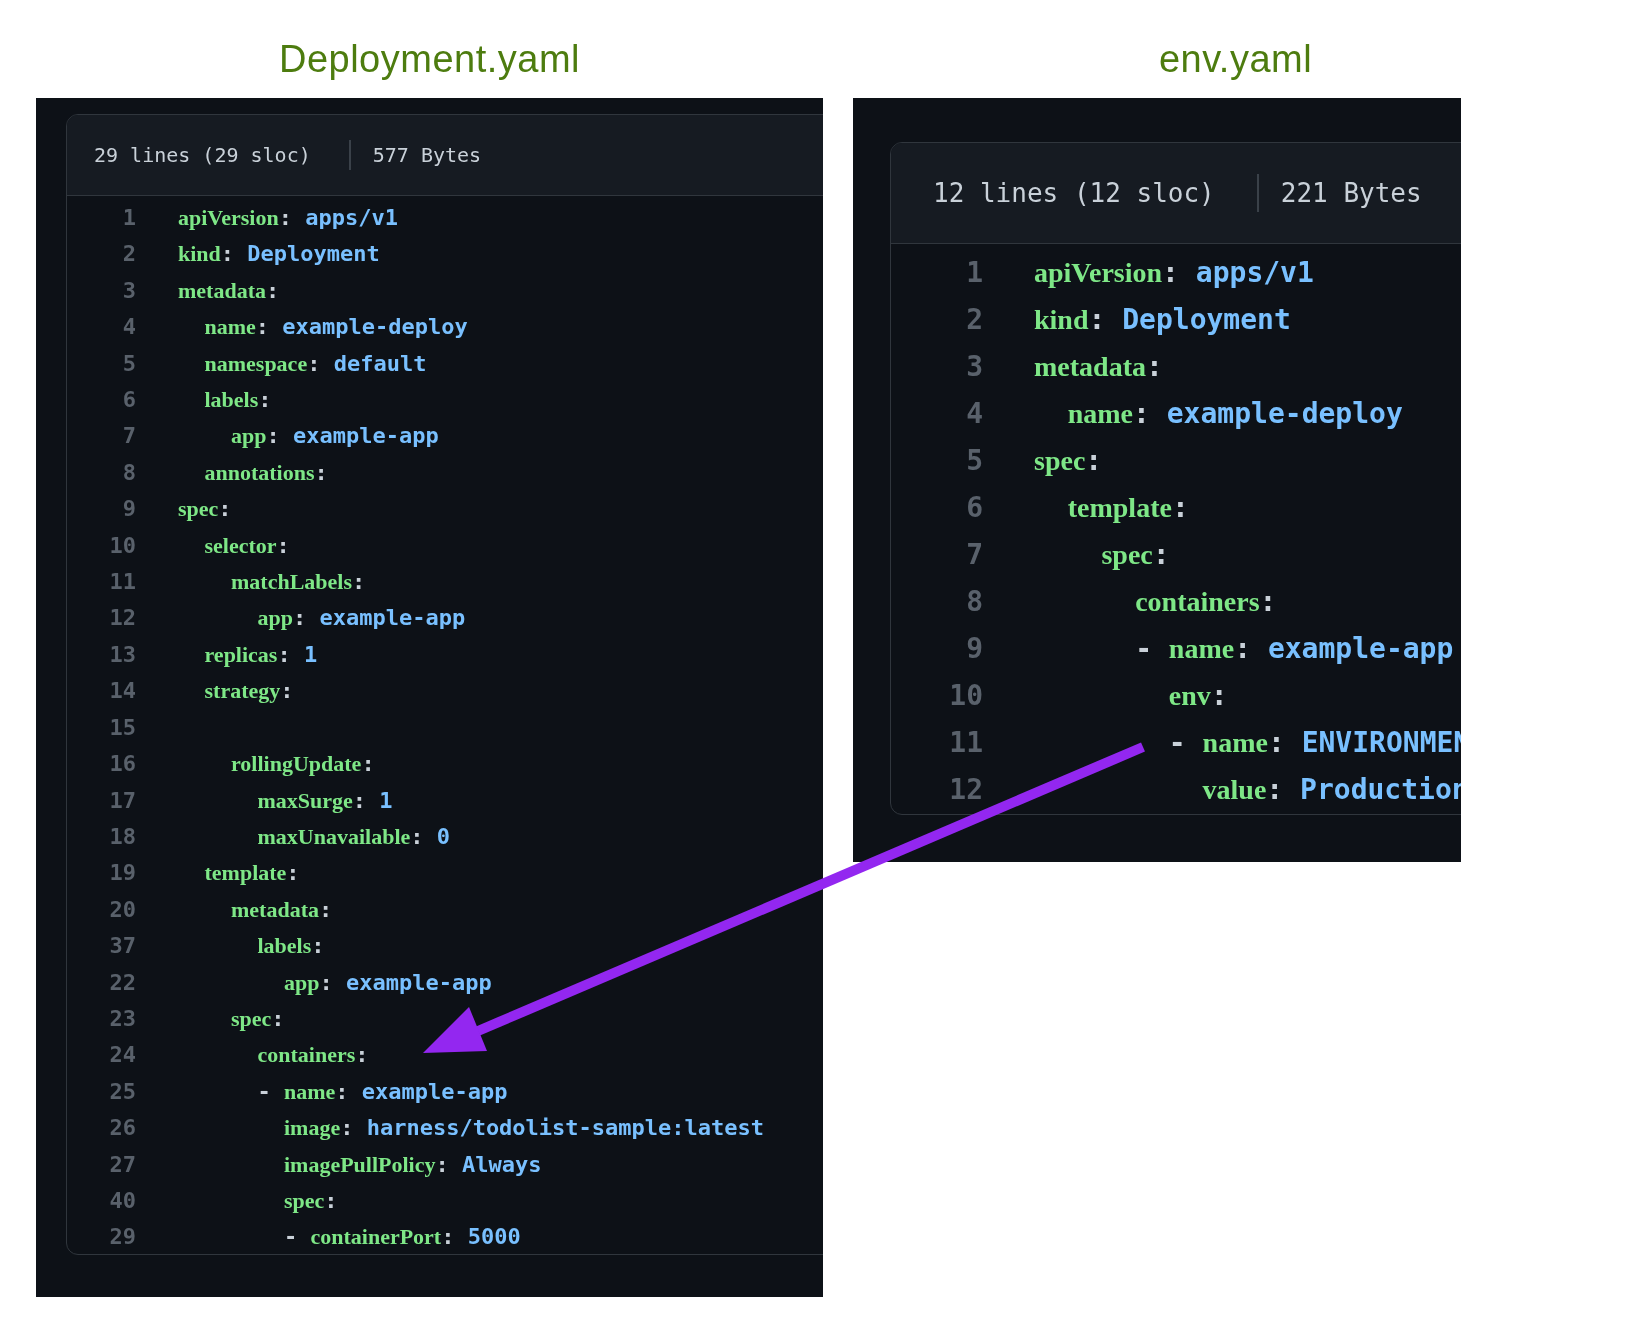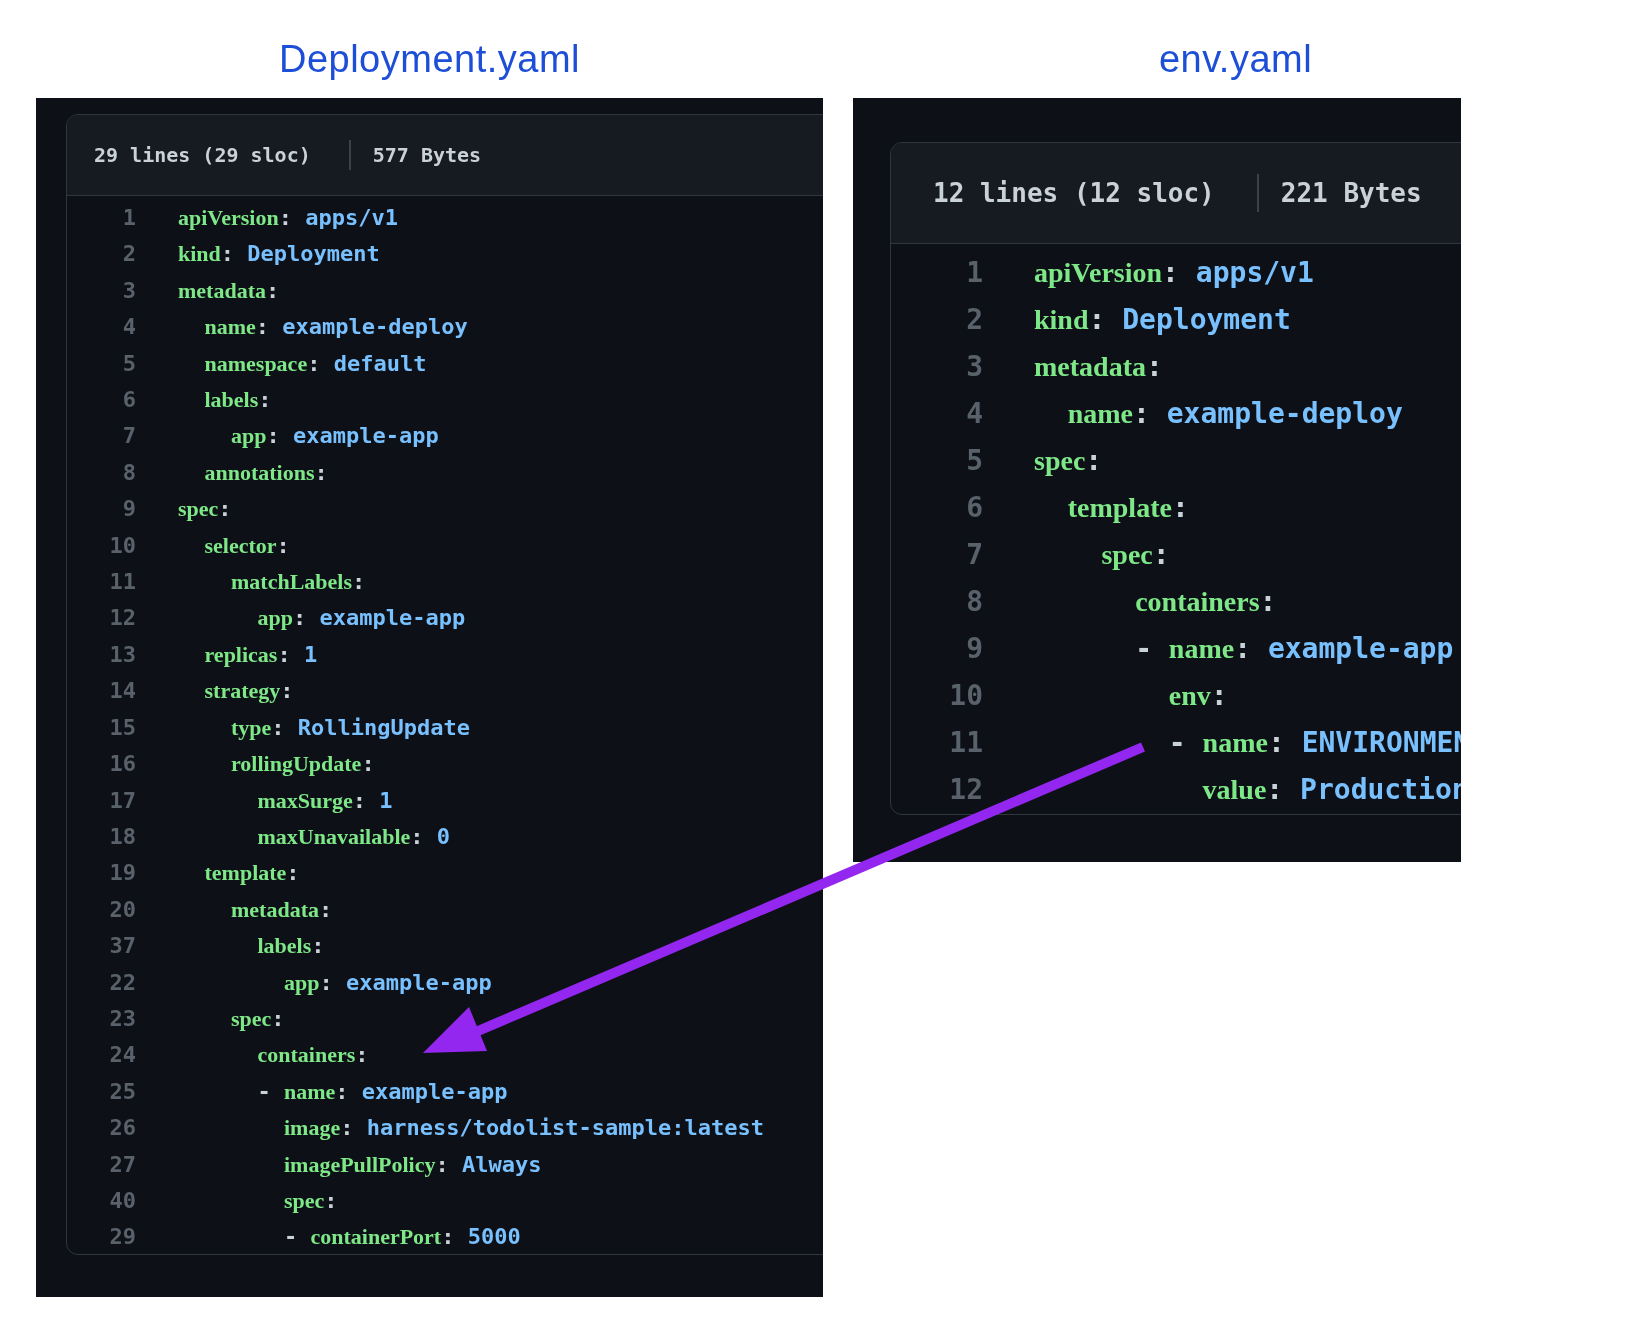--- a/index.html
+++ b/index.html
@@ -2,21 +2,21 @@
 <html style="--accent_arrow: #9327f0; --panel_bg: #0d1117; --header_bg: #161b22; --border: #30363d; --code_key: #7ee787; --code_value: #79c0ff; --code_plain: #c9d1d9; --line_number: #59616b;"><head>
 <meta charset="utf-8">
 <style>
   html,body{margin:0;padding:0;}
   body{
     width:1646px;height:1317px;position:relative;background:#ffffff;
     font-family:"Liberation Sans",sans-serif;overflow:hidden;
   }
   .file-title{
     position:absolute;top:38px;text-align:center;
-    font-size:38px;color:#1d4ed8;letter-spacing:0.5px;
+    font-size:38px;color:#4d7c0f;letter-spacing:0.5px;
   }
   .file-title.left{left:36px;width:787px;}
   .file-title.right{left:853px;width:765px;}
 
   .panel{
     position:absolute;background:var(--panel_bg,#0d1117);overflow:hidden;
   }
   .panel-left{left:36px;top:98px;width:787px;height:1199px;}
   .panel-right{left:853px;top:98px;width:608px;height:764px;}
 
@@ -25,21 +25,21 @@
     border:1px solid var(--border,#30363d);border-radius:12px;
     overflow:hidden;box-sizing:border-box;
   }
   .inner-left{left:30px;top:16px;width:800px;height:1141px;}
   .inner-right{left:37px;top:44px;width:780px;height:673px;}
 
   .file-header{
     display:flex;align-items:center;
     background:var(--header_bg,#161b22);
     border-bottom:1px solid var(--border,#30363d);
-    font-family:"DejaVu Sans Mono",monospace;font-weight:700;
+    font-family:"DejaVu Sans Mono",monospace;font-weight:400;
     color:var(--code_plain,#c9d1d9);
   }
   .inner-left  .file-header{height:80px;padding-left:27px;font-size:20px;}
   .inner-right .file-header{height:100px;padding-left:42px;font-size:26px;}
   .hdr-divider{width:2px;align-self:center;background:#3a4149;}
   .inner-left  .hdr-divider{height:30px;margin:0 22px 0 38px;}
   .inner-right .hdr-divider{height:38px;margin:0 22px 0 42px;}
 
   .code-area{
     font-family:"DejaVu Sans Mono",monospace;font-weight:600;
@@ -81,21 +81,21 @@
         <div class="code-line"><span class="ln">5</span><span class="lc"><span class="tok-p">  </span><span class="tok-k">namespace</span><span class="tok-p">: </span><span class="tok-v">default</span></span></div>
         <div class="code-line"><span class="ln">6</span><span class="lc"><span class="tok-p">  </span><span class="tok-k">labels</span><span class="tok-p">:</span></span></div>
         <div class="code-line"><span class="ln">7</span><span class="lc"><span class="tok-p">    </span><span class="tok-k">app</span><span class="tok-p">: </span><span class="tok-v">example-app</span></span></div>
         <div class="code-line"><span class="ln">8</span><span class="lc"><span class="tok-p">  </span><span class="tok-k">annotations</span><span class="tok-p">:</span></span></div>
         <div class="code-line"><span class="ln">9</span><span class="lc"><span class="tok-k">spec</span><span class="tok-p">:</span></span></div>
         <div class="code-line"><span class="ln">10</span><span class="lc"><span class="tok-p">  </span><span class="tok-k">selector</span><span class="tok-p">:</span></span></div>
         <div class="code-line"><span class="ln">11</span><span class="lc"><span class="tok-p">    </span><span class="tok-k">matchLabels</span><span class="tok-p">:</span></span></div>
         <div class="code-line"><span class="ln">12</span><span class="lc"><span class="tok-p">      </span><span class="tok-k">app</span><span class="tok-p">: </span><span class="tok-v">example-app</span></span></div>
         <div class="code-line"><span class="ln">13</span><span class="lc"><span class="tok-p">  </span><span class="tok-k">replicas</span><span class="tok-p">: </span><span class="tok-v">1</span></span></div>
         <div class="code-line"><span class="ln">14</span><span class="lc"><span class="tok-p">  </span><span class="tok-k">strategy</span><span class="tok-p">:</span></span></div>
-        <div class="code-line"><span class="ln">15</span><span class="lc"><span class="tok-p">    </span><span class="tok-k">type</span><span class="tok-p">: </span><span class="tok-v">RollingUpdate</span></span></div>
+        <div class="code-line"><span class="ln">15</span></div>
         <div class="code-line"><span class="ln">16</span><span class="lc"><span class="tok-p">    </span><span class="tok-k">rollingUpdate</span><span class="tok-p">:</span></span></div>
         <div class="code-line"><span class="ln">17</span><span class="lc"><span class="tok-p">      </span><span class="tok-k">maxSurge</span><span class="tok-p">: </span><span class="tok-v">1</span></span></div>
         <div class="code-line"><span class="ln">18</span><span class="lc"><span class="tok-p">      </span><span class="tok-k">maxUnavailable</span><span class="tok-p">: </span><span class="tok-v">0</span></span></div>
         <div class="code-line"><span class="ln">19</span><span class="lc"><span class="tok-p">  </span><span class="tok-k">template</span><span class="tok-p">:</span></span></div>
         <div class="code-line"><span class="ln">20</span><span class="lc"><span class="tok-p">    </span><span class="tok-k">metadata</span><span class="tok-p">:</span></span></div>
         <div class="code-line"><span class="ln">37</span><span class="lc"><span class="tok-p">      </span><span class="tok-k">labels</span><span class="tok-p">:</span></span></div>
         <div class="code-line"><span class="ln">22</span><span class="lc"><span class="tok-p">        </span><span class="tok-k">app</span><span class="tok-p">: </span><span class="tok-v">example-app</span></span></div>
         <div class="code-line"><span class="ln">23</span><span class="lc"><span class="tok-p">    </span><span class="tok-k">spec</span><span class="tok-p">:</span></span></div>
         <div class="code-line"><span class="ln">24</span><span class="lc"><span class="tok-p">      </span><span class="tok-k">containers</span><span class="tok-p">:</span></span></div>
         <div class="code-line"><span class="ln">25</span><span class="lc"><span class="tok-p">      - </span><span class="tok-k">name</span><span class="tok-p">: </span><span class="tok-v">example-app</span></span></div>

